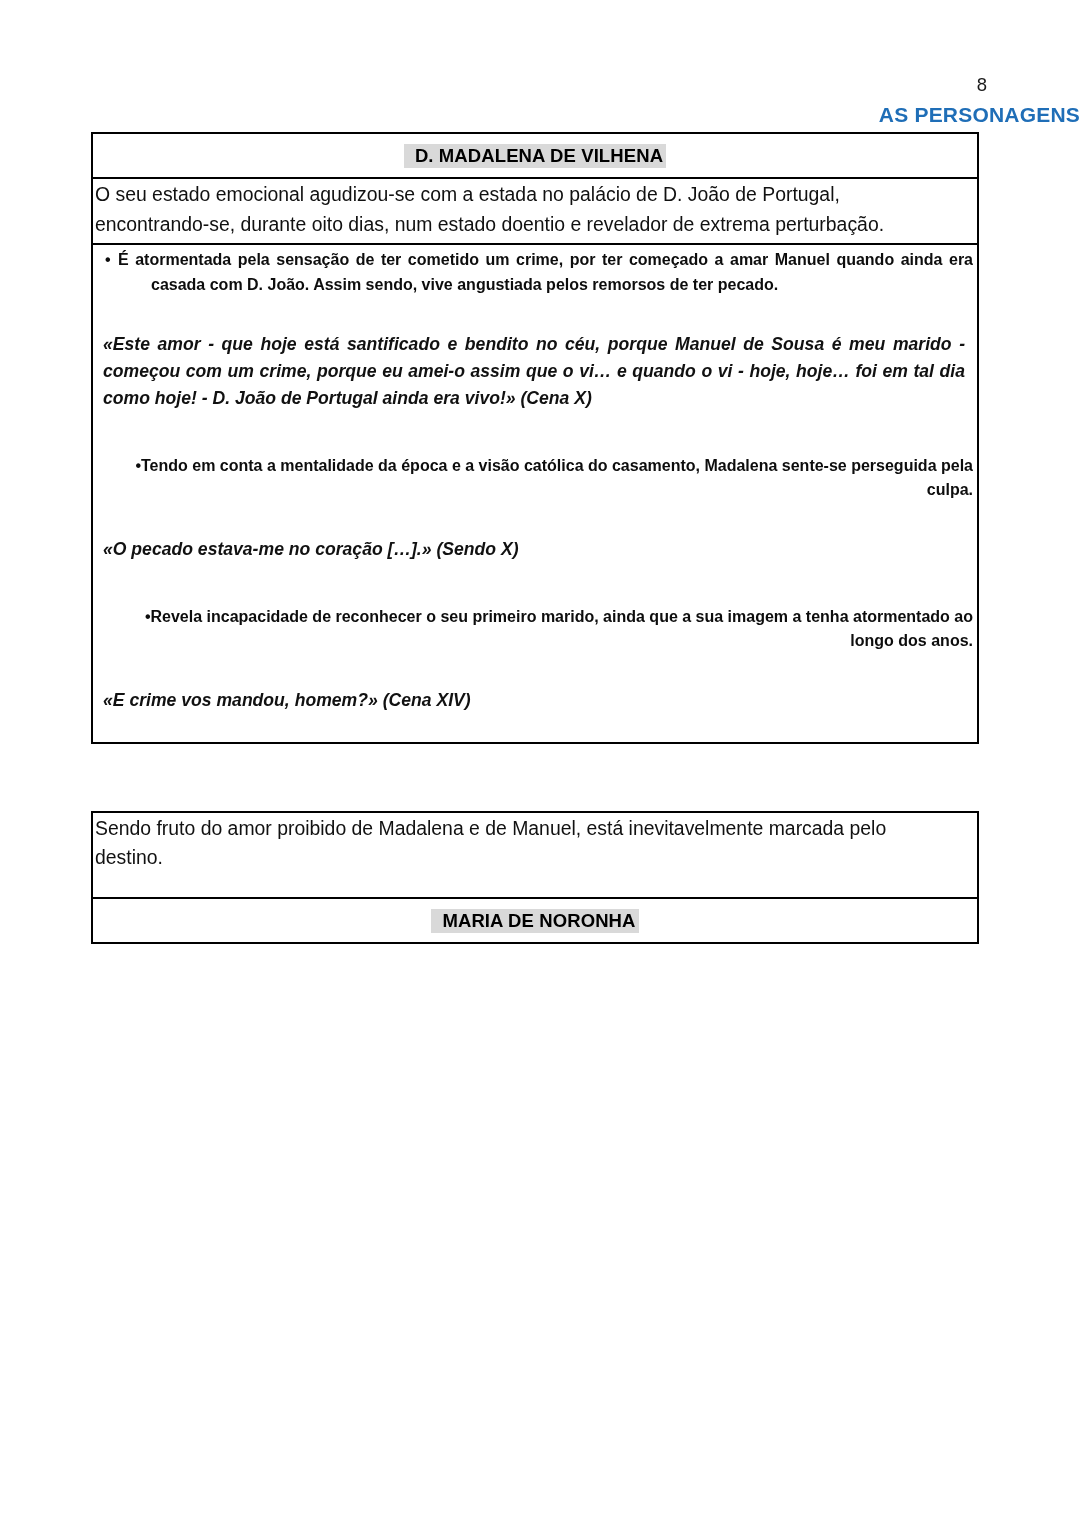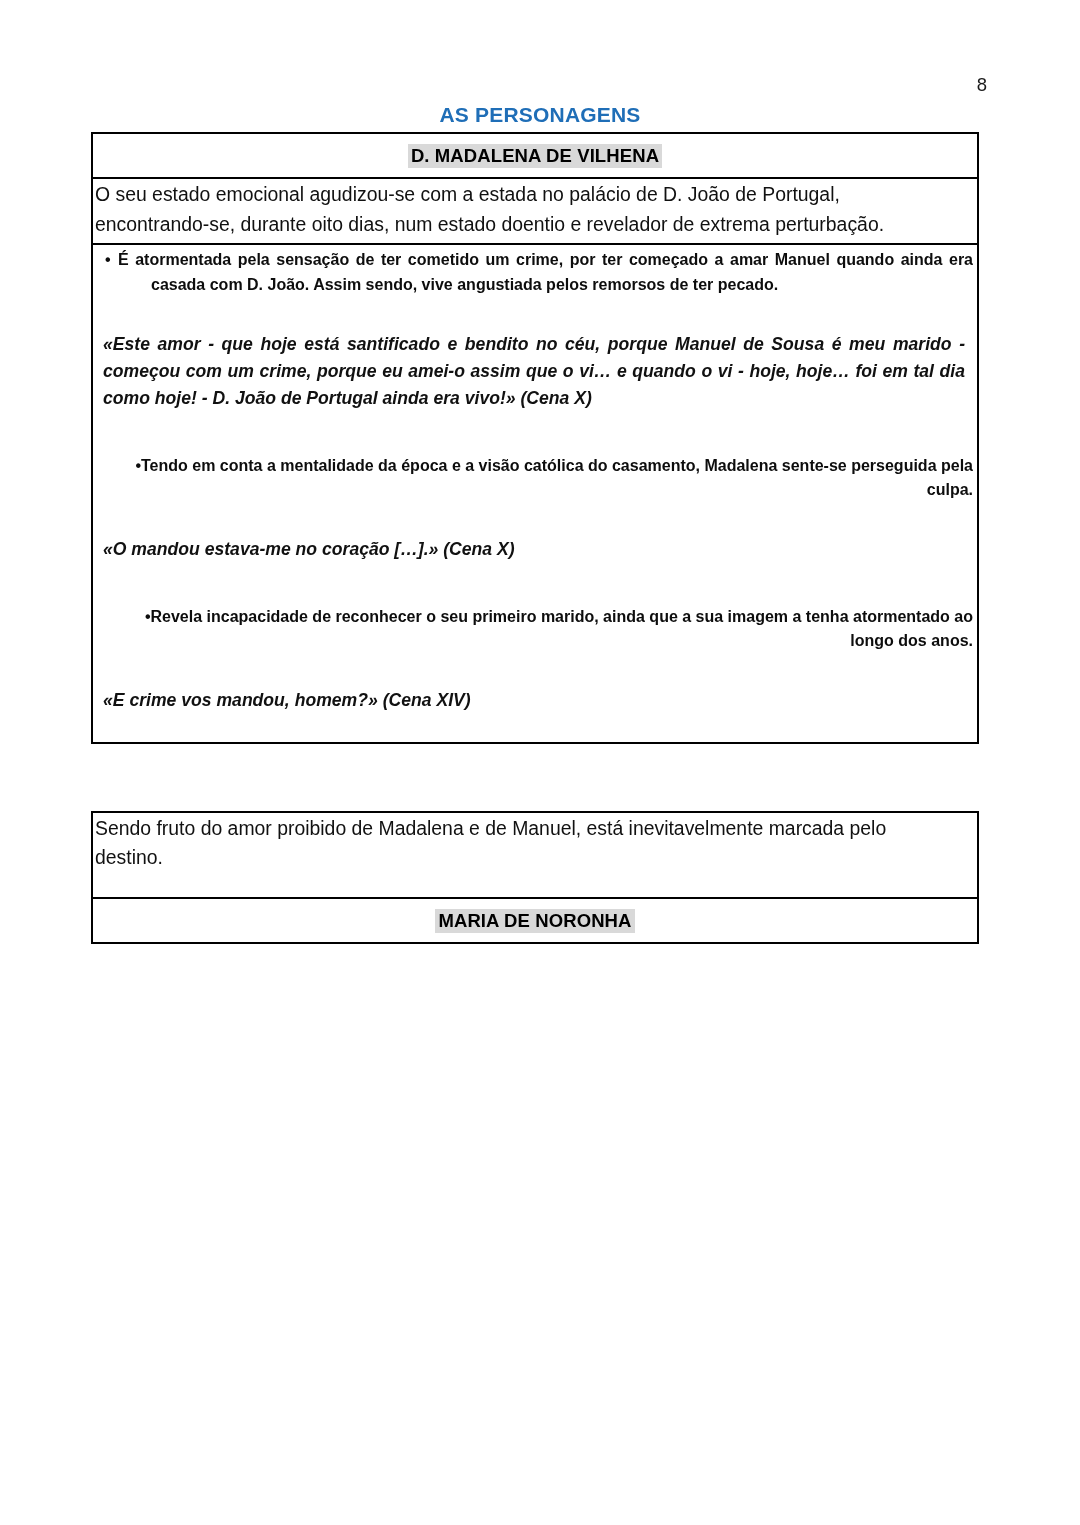--- a/index.html
+++ b/index.html
@@ -35,21 +35,21 @@
     color: #1a1a1a;
     font-family: "Liberation Sans", sans-serif;
   }
 
   
   .doc-title {
     position: absolute;
     left: 0;
     top: 103px;
     width: 1080px;
-    text-align: center;
+    text-align: right;
     font-size: 21px;
     font-weight: bold;
     letter-spacing: 0.2px;
     color: #1F6EB7;
     font-family: "Liberation Sans", sans-serif;
   }
 
   
   .doc-table {
     position: absolute;
@@ -82,21 +82,21 @@
   .cell-head-inner {
     padding: 10px 6px 9px 6px;
     text-align: center;
   }
   .head-text {
     display: inline-block;
     background: #D9D9D9;
     font-size: 18.5px;
     font-weight: bold;
     color: #000000;
-    padding: 1px 3px 2px 3px;
+    padding: 1px 3px 2px 11px;
     line-height: 1.15;
     letter-spacing: 0.1px;
   }
 
   .cell-body {
     padding: 12px 22px 14px 22px;
   }
 
   
   .para {
@@ -195,21 +195,21 @@
           </div>
           <div class="spacer-m"></div>
           <p class="quote-block justify">«Este amor - que hoje está santificado e bendito no céu, porque Manuel de Sousa é meu marido - começou com um crime, porque eu amei-o assim que o vi… e quando o vi - hoje, hoje… foi em tal dia como hoje! - D. João de Portugal ainda era vivo!» (Cena X)</p>
 
           <div class="spacer-l"></div>
 
           <div class="bullet-block">
             <p class="bullet-line bullet-hang-2"><span class="bullet-mark">•</span><span class="bullet-body">Tendo em conta a mentalidade da época e a visão católica do casamento, Madalena sente-se perseguida pela culpa.</span></p>
           </div>
           <div class="spacer-m"></div>
-          <p class="quote-block">«O mandou estava-me no coração […].» (Cena X)</p>
+          <p class="quote-block">«O pecado estava-me no coração […].» (Sendo X)</p>
 
           <div class="spacer-l"></div>
 
           <div class="bullet-block">
             <p class="bullet-line bullet-hang-2"><span class="bullet-mark">•</span><span class="bullet-body">Revela incapacidade de reconhecer o seu primeiro marido, ainda que a sua imagem a tenha atormentado ao longo dos anos.</span></p>
           </div>
           <div class="spacer-m"></div>
           <p class="quote-block">«E crime vos mandou, homem?» (Cena XIV)</p>
 
           <div class="spacer-s"></div>

